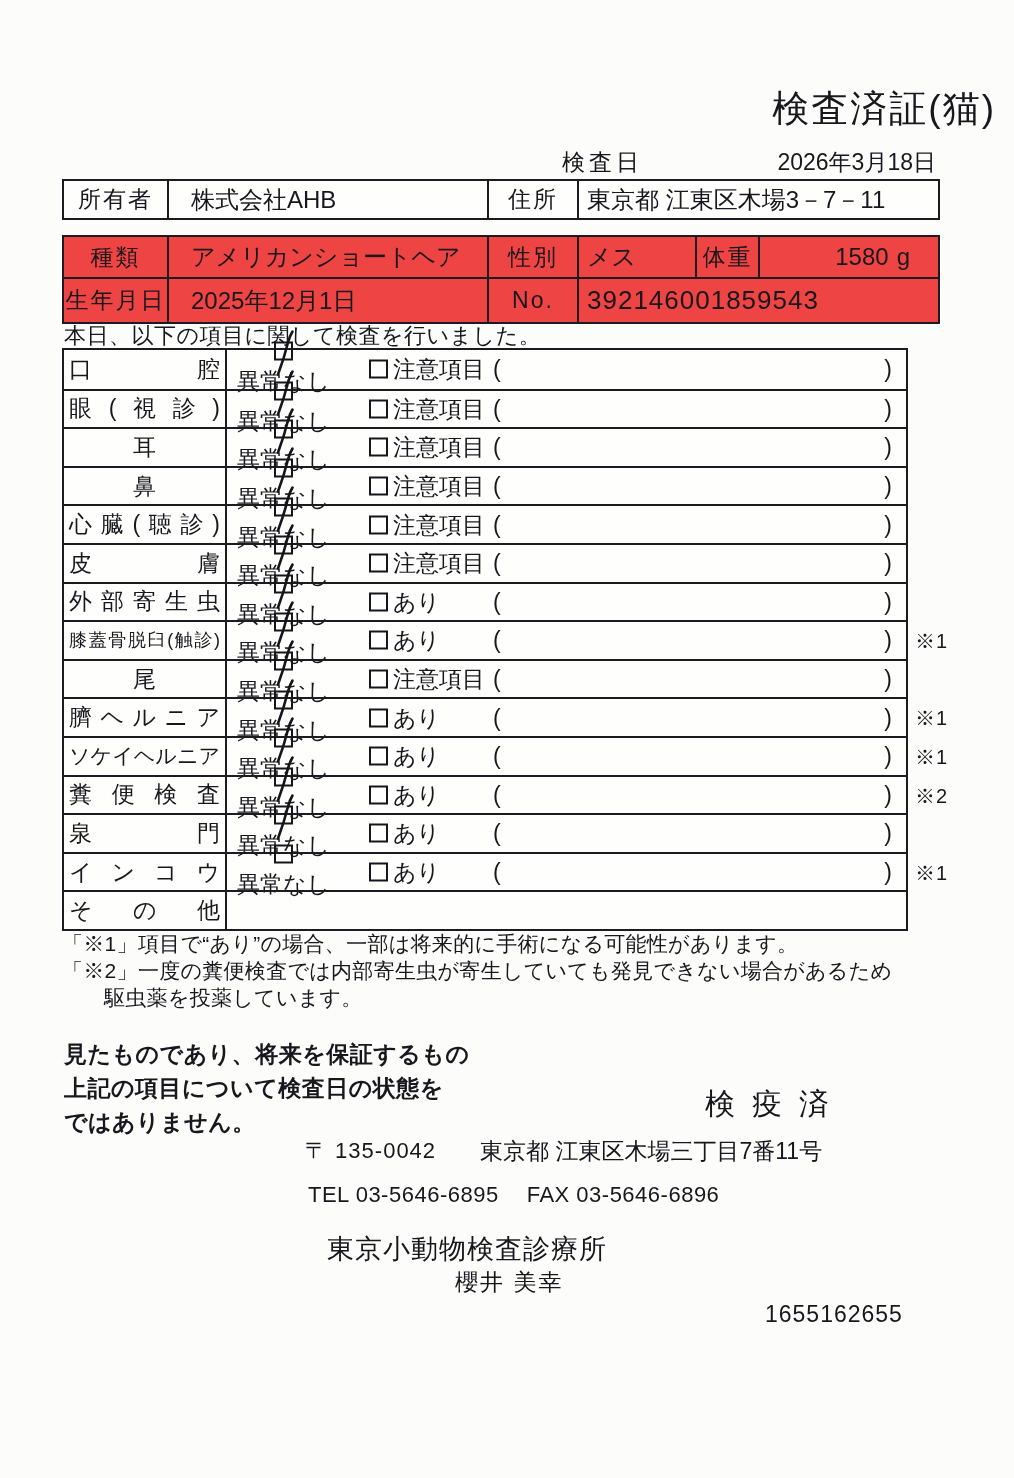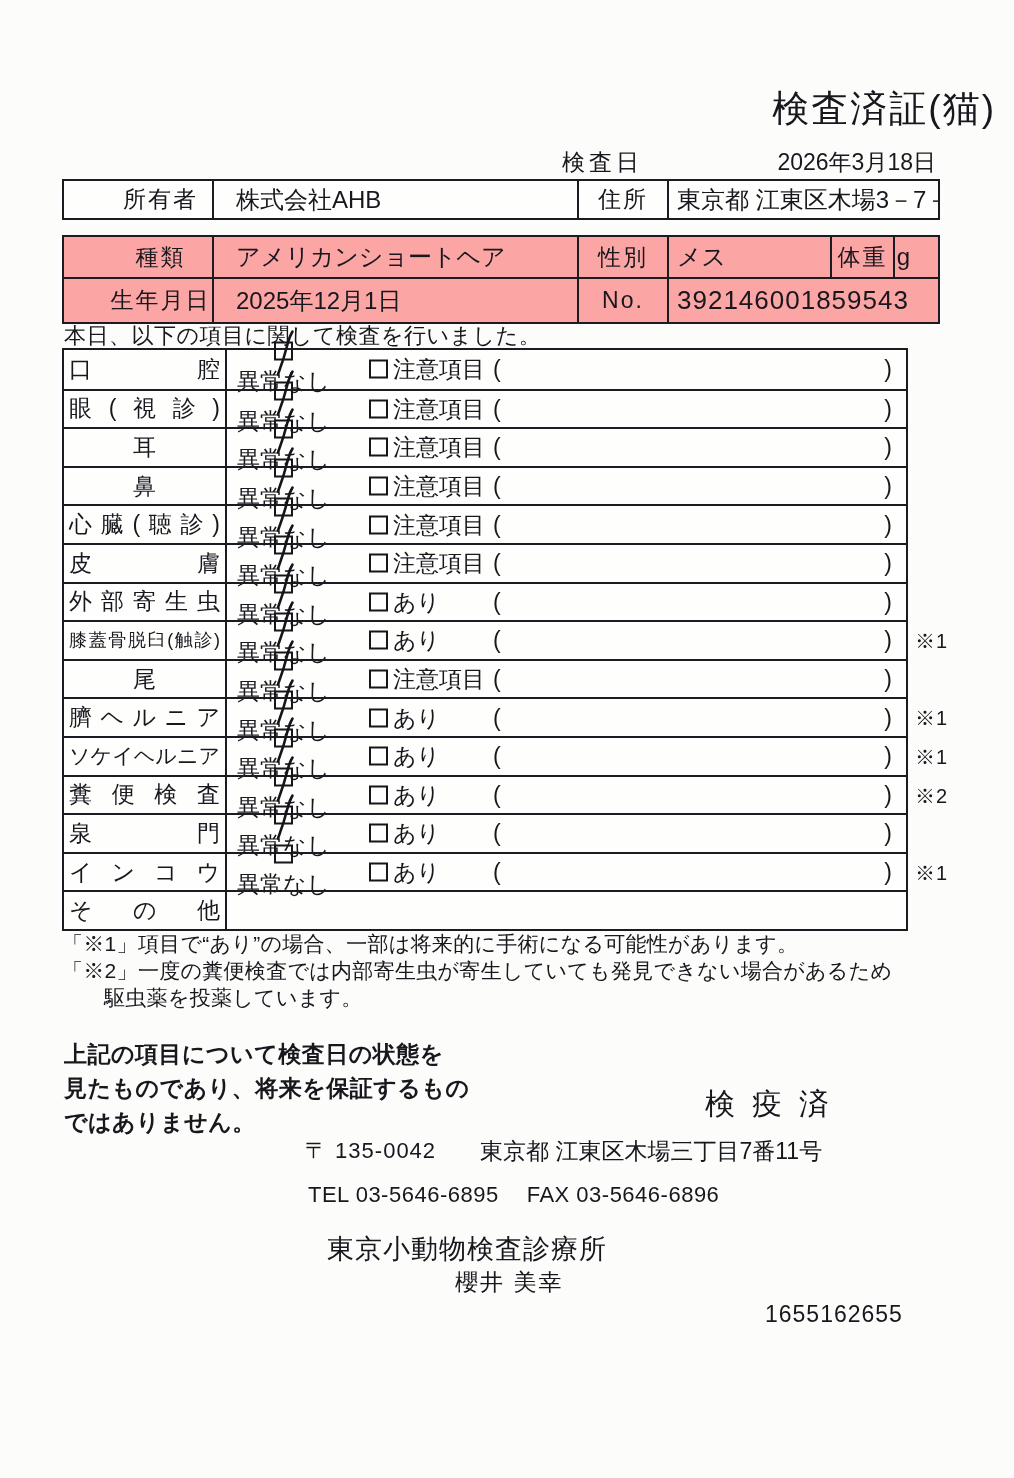--- a/index.html
+++ b/index.html
@@ -16,23 +16,23 @@
     left:0;right:18px;top:84px;text-align:right;
     font-size:37px;letter-spacing:2px;white-space:nowrap;
   }
   .date-label{left:562px;top:147px;font-size:23px;letter-spacing:4px;}
   .date-value{right:78px;top:147px;font-size:23px;}
 
   
   .htable{display:flex;border:2px solid #1b1b21;background:#fefefd;box-sizing:border-box;}
   .cell{display:flex;align-items:center;box-sizing:border-box;padding:0 8px;font-size:24px;white-space:nowrap;overflow:hidden;}
   .cell + .cell{border-left:2px solid #1b1b21;}
-  .cell.hd{justify-content:center;font-size:23px;letter-spacing:2px;padding:0 14px;margin-left:45px;}
+  .cell.hd{justify-content:center;font-size:23px;letter-spacing:2px;padding:0 14px;}
   #owner-table{left:62px;top:179px;width:878px;height:41px;}
-  #pet-table{left:62px;top:235px;width:878px;border:2px solid #1b1b21;background:#fca5a5;box-sizing:border-box;}
+  #pet-table{left:62px;top:235px;width:878px;border:2px solid #1b1b21;background:#ef4444;box-sizing:border-box;}
   .prow{display:flex;height:40px;}
   .prow + .prow{border-top:2px solid #1b1b21;height:43px;}
   .w-owner{width:103px;}
   .w-val{width:320px;padding-left:22px;}
   .w-h2{width:90px;}
   .w-sex{width:118px;}
   .w-wt{width:63px;text-align:right;}
   .w-rest{flex:1;}
   .weight-cell{justify-content:flex-end;gap:8px;padding-right:28px;}
   .no-value{font-size:26px;letter-spacing:1px;}
@@ -463,22 +463,22 @@
       </div>
     </div>
 
   <div class="abs" id="notes">
     <div>「※1」項目で“あり”の場合、一部は将来的に手術になる可能性があります。</div>
     <div>「※2」一度の糞便検査では内部寄生虫が寄生していても発見できない場合があるため</div>
     <div class="note-indent">駆虫薬を投薬しています。</div>
   </div>
 
   <div class="abs" id="disclaimer">
+    <div>見たものであり、将来を保証するもの</div>
     <div>上記の項目について検査日の状態を</div>
-    <div>見たものであり、将来を保証するもの</div>
     <div>ではありません。</div>
   </div>
 
   <div class="abs" id="stamp">検疫済</div>
 
   <div class="abs addr-line">
     <span class="postal">〒 135-0042</span>
     <span class="street">東京都 江東区木場三丁目7番11号</span>
   </div>
   <div class="abs tel-line">

